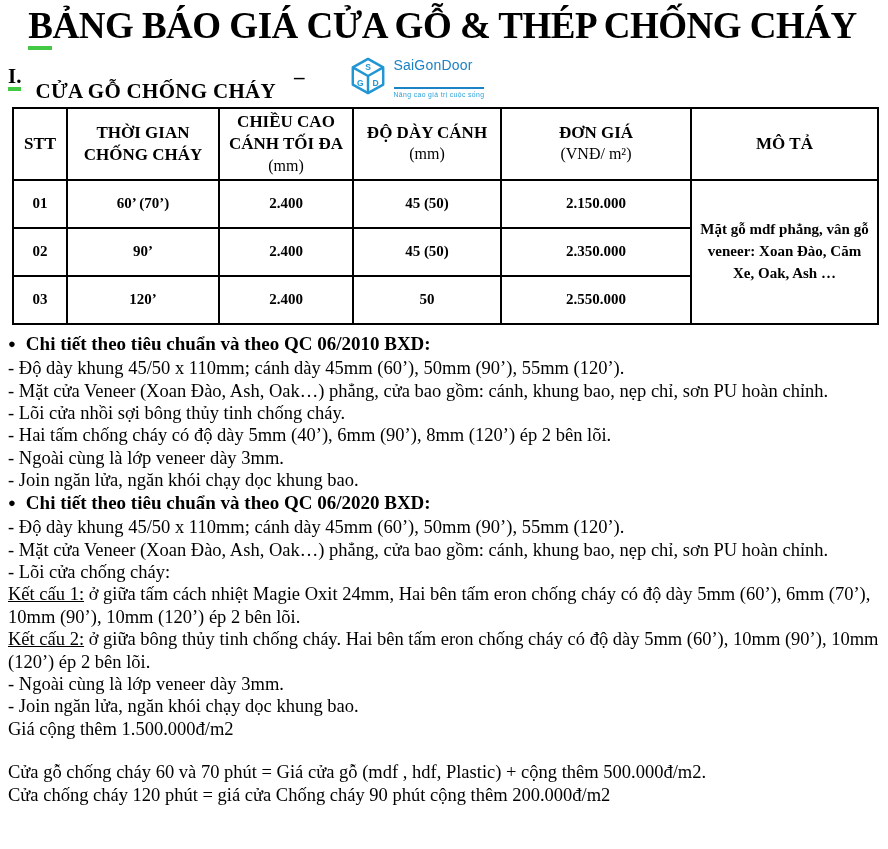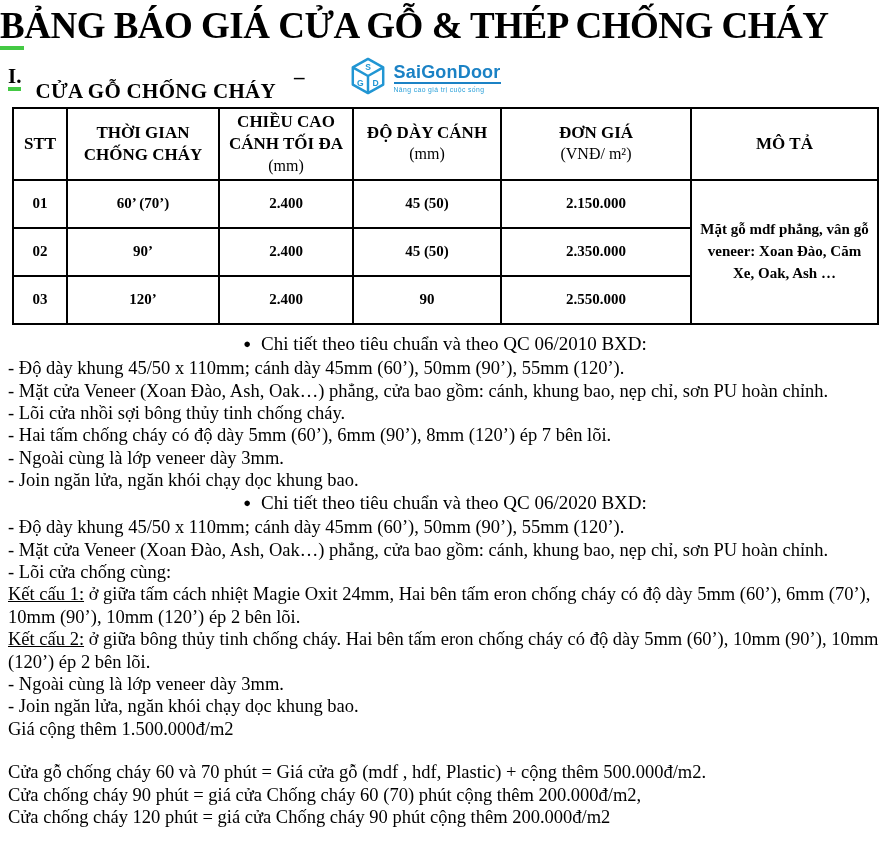--- a/index.html
+++ b/index.html
@@ -1,40 +1,40 @@
 <!DOCTYPE html>
 <html><head>
 <meta charset="utf-8">
 <style>
   html,body { margin:0; padding:0; background:#ffffff; }
   body { width:888px; height:849px; font-family:"Liberation Serif", serif; color:#000; }
   .page { position:relative; width:888px; height:849px; overflow:hidden; background:#fff; }
 
-  .title { margin:4px 3px 0 0; font-size:37px; font-weight:bold; letter-spacing:-0.5px; }
+  .title { margin:4px 3px 0 0; text-align:center; font-size:37px; font-weight:bold; letter-spacing:-0.5px; }
   .green-underline { display:inline-block; border-bottom:4px solid #44c944; padding-bottom:0px; line-height:1.05; }
 
   .heading-row { display:flex; align-items:center; margin:8px 0 0 8px; height:40px; }
   .numeral { font-size:21px; font-weight:bold; margin-right:14px; }
   .heading-label { font-size:21px; font-weight:bold; letter-spacing:0.3px;margin-top:27px; }
   .heading-dash { font-size:21px; font-weight:bold; margin-left:18px; }
 
   .logo { display:flex; align-items:center; margin-left:44px; gap:7px; }
   .logo-text { display:flex; flex-direction:column; }
-  .logo-name { font-family:"Liberation Sans", sans-serif; font-weight:bold; font-size:18px; color:#1b82c5; border-bottom:2px solid #1b82c5; line-height:1.05; padding-bottom:0; letter-spacing:0.2px; }
+  .logo-name { font-family:"Liberation Sans", sans-serif; font-weight:normal; font-size:14px; color:#1b82c5; border-bottom:2px solid #1b82c5; line-height:1.05; padding-bottom:15px; letter-spacing:0.2px; }
   .logo-tagline { font-family:"Liberation Sans", sans-serif; font-size:6.8px; color:#2ba0d8; margin-top:2px; letter-spacing:0.4px; }
 
   table.price { border-collapse:collapse; table-layout:fixed; width:865px; margin:9px 0 0 12px; }
   table.price th, table.price td { border:2px solid #000; text-align:center; vertical-align:middle; padding:2px 4px; overflow:hidden; }
   table.price thead th { height:66px; font-size:17px; font-weight:bold; line-height:1.3; }
   table.price thead .unit { font-weight:normal; font-size:16px; }
   table.price tbody td { height:42px; font-size:15px; font-weight:bold; }
   td.desc { font-size:17px; font-weight:bold; line-height:1.45; padding:4px 10px; }
 
   .sections { margin:8px 6px 0 8px; font-size:18.5px; line-height:22.4px; }
-  .sec-header { font-weight:normal; font-size:19px;text-align:center; }
+  .sec-header { font-weight:bold; font-size:19px; }
   .bullet { font-size:13px; margin-right:10px; position:relative; top:-2px; }
   .line { white-space:nowrap; }
   .line.wrap { white-space:normal; }
   .kc-label { text-decoration:underline;margin-top:20px; }
   .bold { font-weight:normal; }
   .notes { margin-top:21px; }
   .note-label { font-weight:bold; text-decoration:underline; }
 </style>
 </head>
 <body>
@@ -113,46 +113,45 @@
         <td>02</td>
         <td>90’</td>
         <td>2.400</td>
         <td>45 (50)</td>
         <td>2.350.000</td>
       </tr>
       <tr>
         <td>03</td>
         <td>120’</td>
         <td>2.400</td>
-        <td>90</td>
+        <td>50</td>
         <td>2.550.000</td>
       </tr>
     </tbody>
   </table>
 
   <div class="sections">
 
     <div class="sec-header"><span class="bullet">●</span><span>Chi tiết theo tiêu chuẩn và theo QC 06/2010 BXD:</span></div>
     <div class="line">- Độ dày khung 45/50 x 110mm; cánh dày 45mm (60’), 50mm (90’), 55mm (120’).</div>
     <div class="line">- Mặt cửa Veneer (Xoan Đào, Ash, Oak…) phẳng, cửa bao gồm: cánh, khung bao, nẹp chỉ,  sơn PU hoàn chỉnh.</div>
     <div class="line">- Lõi cửa nhồi sợi bông thủy tinh chống cháy.</div>
-    <div class="line">- Hai tấm chống cháy có độ dày 5mm (60’), 6mm (90’), 8mm (120’) ép 7 bên lõi.</div>
+    <div class="line">- Hai tấm chống cháy có độ dày 5mm (40’), 6mm (90’), 8mm (120’) ép 2 bên lõi.</div>
     <div class="line">- Ngoài cùng là lớp veneer dày 3mm.</div>
     <div class="line">- Join ngăn lửa, ngăn khói chạy dọc khung bao.</div>
 
     <div class="sec-header"><span class="bullet">●</span><span>Chi tiết theo tiêu chuẩn và theo QC 06/2020 BXD:</span></div>
     <div class="line">- Độ dày khung 45/50 x 110mm; cánh dày 45mm (60’), 50mm (90’), 55mm (120’).</div>
     <div class="line">- Mặt cửa Veneer (Xoan Đào, Ash, Oak…) phẳng, cửa bao gồm: cánh, khung bao, nẹp chỉ,  sơn PU hoàn chỉnh.</div>
-    <div class="line">- Lõi cửa chống cùng:</div>
+    <div class="line">- Lõi cửa chống cháy:</div>
     <div class="line wrap"><span class="kc-label">Kết cấu 1:</span><span> ở giữa tấm cách nhiệt Magie Oxit 24mm, Hai bên tấm eron chống cháy có độ dày 5mm (60’), 6mm (70’), 10mm (90’), 10mm (120’) ép 2 bên lõi.</span></div>
     <div class="line wrap"><span class="kc-label">Kết cấu 2:</span><span> ở giữa bông thủy tinh chống cháy. Hai bên tấm eron chống cháy có độ dày 5mm (60’), 10mm (90’), 10mm (120’) ép 2 bên lõi.</span></div>
     <div class="line">- Ngoài cùng là lớp veneer dày 3mm.</div>
     <div class="line">- Join ngăn lửa, ngăn khói chạy dọc khung bao.</div>
     <div class="line bold">Giá cộng thêm 1.500.000đ/m2</div>
 
     <div class="notes">
       <div class="line"><span>Cửa gỗ chống cháy 60 và 70 phút = Giá </span><span class="bold">cửa gỗ (mdf , hdf, Plastic)</span><span> + cộng thêm 500.000đ/m2.</span></div>
-      <div class="line"><span>Cửa chống cháy 90 phút = giá </span><span class="bold">cửa Chống cháy 60 (70)</span><span> phút cộng thêm 200.000đ/m2,</span></div>
       <div class="line"><span>Cửa chống cháy 120 phút = giá </span><span class="bold">cửa Chống cháy 90</span><span> phút cộng thêm 200.000đ/m2</span></div>
     </div>
 
   </div>
 </div>
 
 </body></html>

